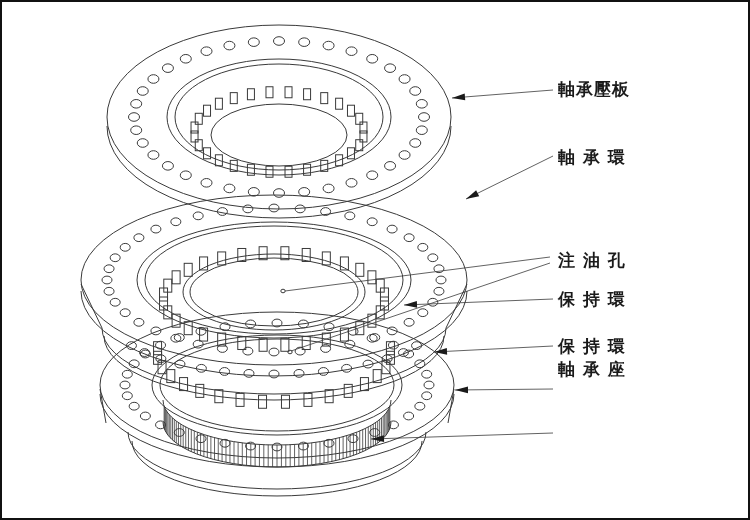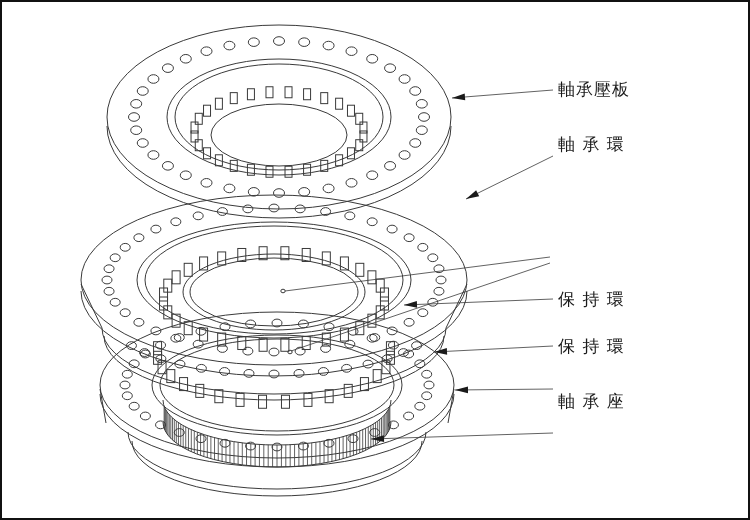--- a/index.html
+++ b/index.html
@@ -10,21 +10,21 @@
   }
   #diagram{position:absolute;left:0;top:0;}
   #diagram ellipse,#diagram line,#diagram rect,#diagram path{
     fill:none;stroke:#3a3a3a;stroke-width:1;
   }
   #diagram .thin{stroke-width:0.8;}
   #diagram .arrow{fill:#1a1a1a;stroke:none;}
   #diagram .oilhole{fill:#ffffff;stroke:#3a3a3a;}
   .lbl{
     position:absolute;left:556px;width:130px;height:22px;
-    font-size:17px;font-weight:normal;color:#1a1a1a;letter-spacing:1px;
+    font-size:17px;font-weight:bold;color:#1a1a1a;letter-spacing:1px;
     white-space:pre;line-height:22px;
   }
 </style>
 </head>
 <body>
 
 <div class="figure-frame">
   <svg id="diagram" width="750" height="520" viewBox="0 0 750 520">
       <g>
         <ellipse cx="277" cy="115" rx="172" ry="92"></ellipse>
@@ -371,17 +371,18 @@
         <line x1="551" y1="387" x2="453" y2="388" class="thin"></line>
         <polygon points="453,388 466.03401532298756,391.2671768486149 465.96463118004385,384.4675308401297" class="arrow"></polygon>
       </g>
       <g>
         <line x1="551" y1="431" x2="369" y2="437" class="thin"></line>
         <polygon points="369,437 382.10496844058423,439.969815174601 381.880914337175,433.1735073711871" class="arrow"></polygon>
       </g>
     </svg>
 
   <div class="lbl" style="top:76px">軸承壓板</div>
-  <div class="lbl" style="top:131px">軸 承 環</div>
+  <div class="lbl" style="top:144px">軸 承 環</div>
+  <div class="lbl" style="top:247px">注 油 孔</div>
   <div class="lbl" style="top:286px">保 持 環</div>
   <div class="lbl" style="top:333px">保 持 環</div>
-  <div class="lbl" style="top:388px">軸 承 座</div>
+  <div class="lbl" style="top:356px">軸 承 座</div>
 </div>
 
 </body></html>

